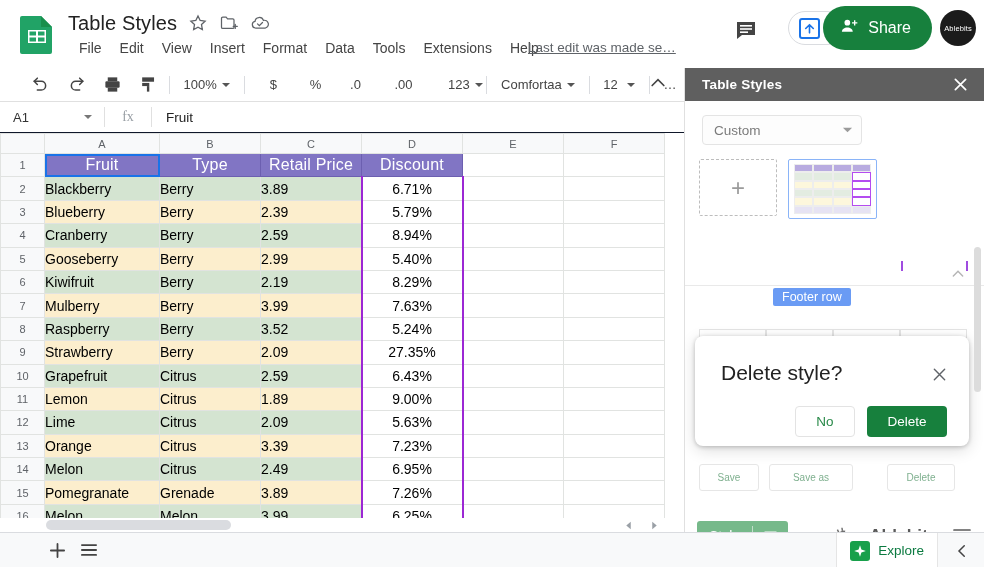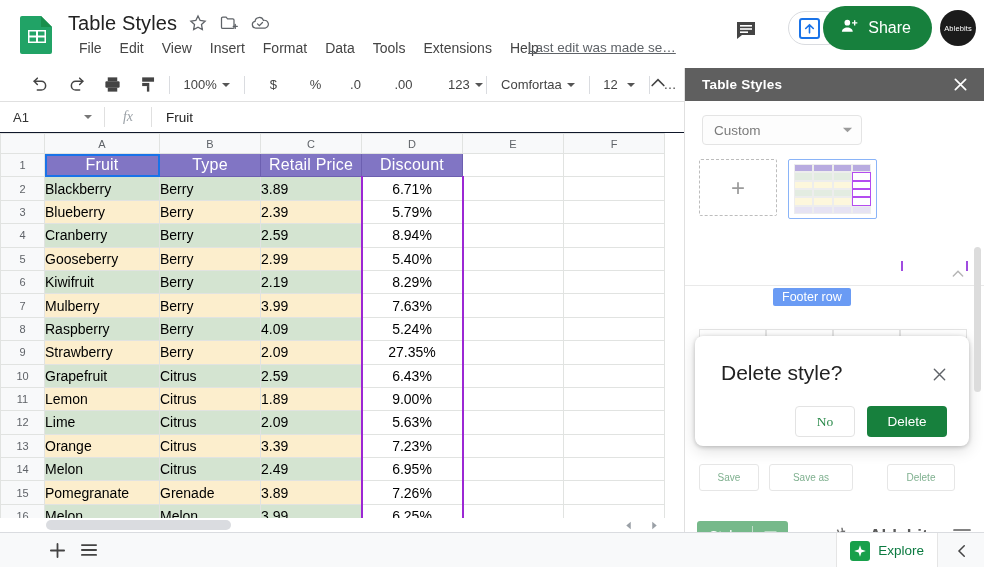--- a/index.html
+++ b/index.html
@@ -73,21 +73,21 @@
     position: absolute; left: 0; top: 101px; width: 684px; height: 32px;
     background: #fff; border-top: 1px solid #e0e0e0; border-bottom: 1px solid #0f172a;
     display: flex; align-items: center;
   }
   #namebox {
     width: 104px; height: 100%; display: flex; align-items: center; padding-left: 13px;
     font-size: 13px; color: #333; position: relative;
   }
   #namebox .caret { position: absolute; right: 12px; border-top-color:#777; }
   .fb-sep { width: 1px; height: 20px; background: #e0e0e0; }
-  #fx { width: 46px; text-align: center; font-size: 14px; font-style: italic; color: #9aa0a6; font-family: "Liberation Serif", serif; }
+  #fx { width: 46px; text-align: center; font-size: 14px; color: #9aa0a6; font-family: "Liberation Serif", serif; }
   #formula-val { padding-left: 14px; font-size: 13.5px; color: #222; }
 
   
   #gridwrap { position: absolute; left: 0; top: 133px; width: 684px; height: 385px; background: #fff; overflow: hidden; }
   table.grid { border-collapse: collapse; table-layout: fixed; }
   table.grid td, table.grid th { padding: 0; font-weight: normal; }
   .colhdr {
     height: 20px; background: #f8f9fa; border: 1px solid #e1e3e1;
     font-size: 11px; color: #5f6368; text-align: center; font-family: "Liberation Sans", sans-serif;
   }
@@ -193,21 +193,21 @@
   
   #dialog {
     position: absolute; left: 10px; top: 235px; width: 274px; height: 110px;
     background: #fff; border-radius: 8px; box-shadow: 0 1px 4px rgba(0,0,0,.22), 0 4px 16px rgba(0,0,0,.14);
   }
   #dlg-title { position: absolute; left: 26px; top: 25px; font-size: 21px; color: #222; }
   #dlg-close { position: absolute; right: 20px; top: 28px; width: 20px; height: 20px; color:#5f6368; font-size:18px; display:flex;align-items:center;justify-content:center;}
   #dlg-no {
     position: absolute; left: 100px; top: 70px; width: 60px; height: 31px;
     border: 1px solid #e3e3e3; border-radius: 4px; background: #fff; color: #2a8a4a;
-    font-size: 13.5px; display:flex;align-items:center;justify-content:center; font-family:Liberation Serif, serif;
+    font-size: 13.5px; display:flex;align-items:center;justify-content:center; font-family:Liberation Sans, sans-serif;
   }
   #dlg-delete {
     position: absolute; left: 172px; top: 70px; width: 80px; height: 31px;
     border: none; border-radius: 4px; background: #17803d; color: #fff;
     font-size: 13.5px; display:flex;align-items:center;justify-content:center; font-family:"Liberation Sans",sans-serif;
   }
 
   
   #hidden-rows { position:absolute; left: 14px; top: 228px; width: 268px; }
 
@@ -469,21 +469,21 @@
           <td class="cell ryellow">Berry</td>
           <td class="cell ryellow" style="text-align: left;">3.99</td>
           <td class="cell disc disc-left disc-right">7.63%</td>
           <td class="cell blank"></td>
           <td class="cell blank"></td>
         </tr>
         <tr>
           <td class="rowhdr">8</td>
           <td class="cell rgreen">Raspberry</td>
           <td class="cell rgreen">Berry</td>
-          <td class="cell rgreen" style="text-align: left;">4.09</td>
+          <td class="cell rgreen" style="text-align: left;">3.52</td>
           <td class="cell disc disc-left disc-right">5.24%</td>
           <td class="cell blank"></td>
           <td class="cell blank"></td>
         </tr>
         <tr>
           <td class="rowhdr">9</td>
           <td class="cell ryellow">Strawberry</td>
           <td class="cell ryellow">Berry</td>
           <td class="cell ryellow" style="text-align: left;">2.09</td>
           <td class="cell disc disc-left disc-right">27.35%</td>

